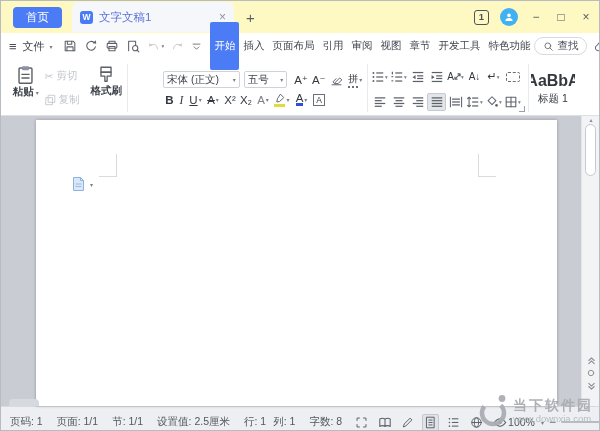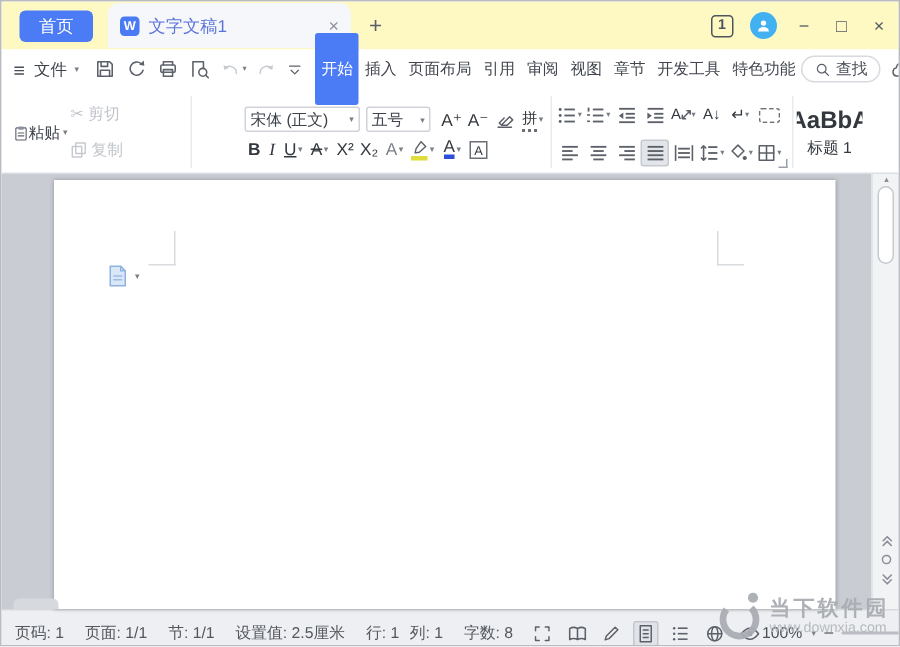--- a/index.html
+++ b/index.html
@@ -29,21 +29,21 @@
   .mtabs{display:flex;align-items:center;flex:none;}
   .mtab{padding:17px 4px;white-space:nowrap;font-size:10.5px;color:#41464e;}
   .mtab.active{background:#4b7bf5;color:#fff;border-radius:2px;}
   .mb-right{margin-left:auto;display:flex;align-items:center;gap:7px;flex:none;}
   .findpill{display:flex;align-items:center;gap:3px;border:1px solid #d7dade;border-radius:10px;padding:1px 8px;font-size:10.5px;color:#4a4f57;}
   .grp{display:flex;align-items:center;gap:2px;}
   
   .ribbon{height:54px;background:#fff;border-bottom:1px solid #dcdfe3;display:flex;align-items:stretch;padding:2px 2px 0 6px;box-sizing:content-box;}
   .rdiv{width:1px;background:#e8eaed;margin:3px 2px;}
   .g-clip{width:118px;display:flex;align-items:stretch;flex:none;}
-  .bigbtn{display:flex;flex-direction:row;align-items:center;padding:4px 2px 3px;width:36px;}
+  .bigbtn{display:flex;flex-direction:column;align-items:center;padding:4px 2px 3px;width:36px;font-weight:bold;}
   .bigbtn .lbl{font-size:10.5px;color:#3e434b;white-space:nowrap;display:flex;align-items:center;gap:1px;}
   .smallcol{display:flex;flex-direction:column;justify-content:space-around;padding:3px 0;width:46px;}
   .smallrow{display:flex;align-items:center;gap:3px;font-size:10.5px;color:#c1c5cb;}
   .g-font{width:202px;display:flex;flex-direction:column;justify-content:center;flex:none;padding-top:3px;margin-left:33px;}
   .frow{display:flex;align-items:center;height:20px;}
   .selbox{display:flex;align-items:center;justify-content:space-between;border:1px solid #cfd3d9;border-radius:2px;
           height:17px;font-size:10.5px;color:#3e434b;padding:0 3px;box-sizing:border-box;background:#fff;}
   .fname{width:78px;margin-right:4px;}
   .fsize{width:44px;margin-right:5px;font-family:Liberation Serif, serif;}
   .ib{display:flex;align-items:center;justify-content:center;color:#3e434b;}
@@ -219,20 +219,27 @@
           <span>剪切</span>
         </span>
         <span class="smallrow">
           <svg class="mi dis" width="11" height="12" viewBox="0 0 14 15">
             <rect class="st" x="4.5" y="1.5" width="8" height="9"></rect>
               <rect class="st" x="1.5" y="4.5" width="8" height="9"></rect>
           </svg>
           <span>复制</span>
         </span>
       </div>
+      <div class="bigbtn">
+        <svg class="mi" width="18" height="19" viewBox="0 0 16 17">
+          <rect class="st" x="3.5" y="2" width="9" height="4.5"></rect>
+          <path class="st" d="M3.5 6.5 h9 v3.5 h-3.5 v4.5 h-2 v-4.5 h-3.5 z"></path>
+        </svg>
+        <span class="lbl">格式刷</span>
+      </div>
     </div>
     <div class="rdiv"></div>
 
     <div class="g-font">
       <div class="frow">
         <span class="selbox fname">
           <span>宋体 (正文)</span>
           <span class="cj">▾</span>
         </span>
         <span class="selbox fsize">

